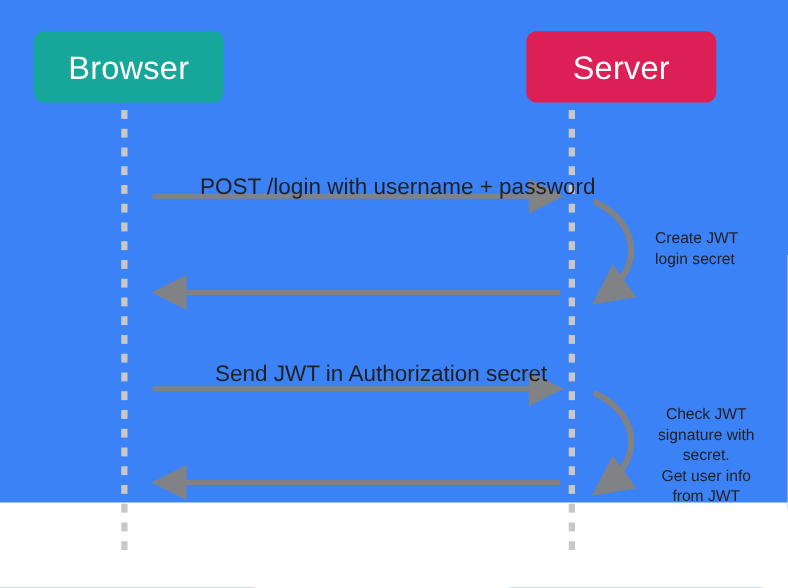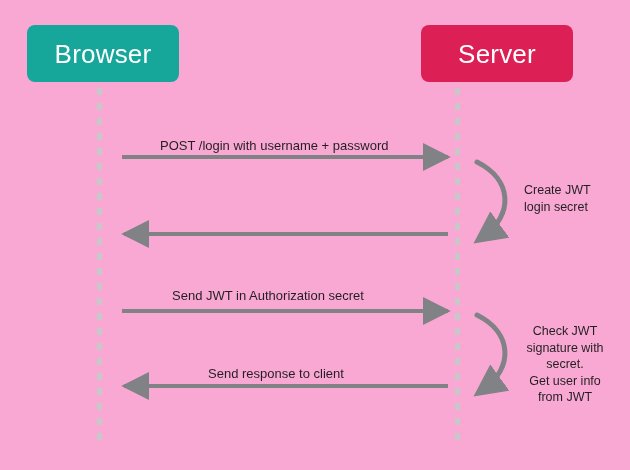--- a/index.html
+++ b/index.html
@@ -9,22 +9,22 @@
   }
   body {
     width: 630px;
     height: 470px;
     font-family: "Liberation Sans", sans-serif;
     overflow: hidden;
   }
   #canvas {
     position: relative;
     width: 630px;
-    height: 470px;
-    background: #f9a8d4;
+    height: 402px;
+    background: #3b82f6;
   }
   .actor-box {
     position: absolute;
     width: 152px;
     height: 57px;
     border-radius: 8px;
     display: flex;
     align-items: center;
     justify-content: center;
     box-sizing: border-box;
@@ -59,21 +59,21 @@
       rgba(255,255,255,0) 15px
     );
     background-size: 5px 15px;
     background-repeat: repeat-y;
   }
   #lifeline-browser { left: 97px; }
   #lifeline-server  { left: 455px; }
 
   .msg-label {
     position: absolute;
-    font-size: 13px;
+    font-size: 18px;
     color: #231f20;
     white-space: nowrap;
     line-height: 1.25;
   }
   .note-label {
     position: absolute;
     font-size: 12.5px;
     color: #231f20;
     line-height: 1.32;
   }
@@ -126,21 +126,20 @@
     <path d="M 477 162 C 513 180, 513 215, 484 236" fill="none" stroke="#808285" stroke-width="5" stroke-linecap="round" marker-end="url(#arrow-curve)"></path>
 
     <path d="M 477 315 C 513 333, 513 368, 484 389" fill="none" stroke="#808285" stroke-width="5" stroke-linecap="round" marker-end="url(#arrow-curve)"></path>
   </svg>
 
   <div class="msg-label" style="left:160px; top:138px;">POST /login with username + password</div>
 
 
   <div class="msg-label" style="left:172px; top:288px;">Send JWT in Authorization secret</div>
 
-  <div class="msg-label" style="left:208px; top:366px;">Send response to client</div>
 
   <div class="note-label" style="left:524px; top:182px; text-align:left; white-space:pre;">Create JWT
 login secret</div>
 
   <div class="note-label" style="left:514px; top:323px; width:102px; text-align:center; white-space:pre;">Check JWT
 signature with
 secret.
 Get user info
 from JWT</div>
 

